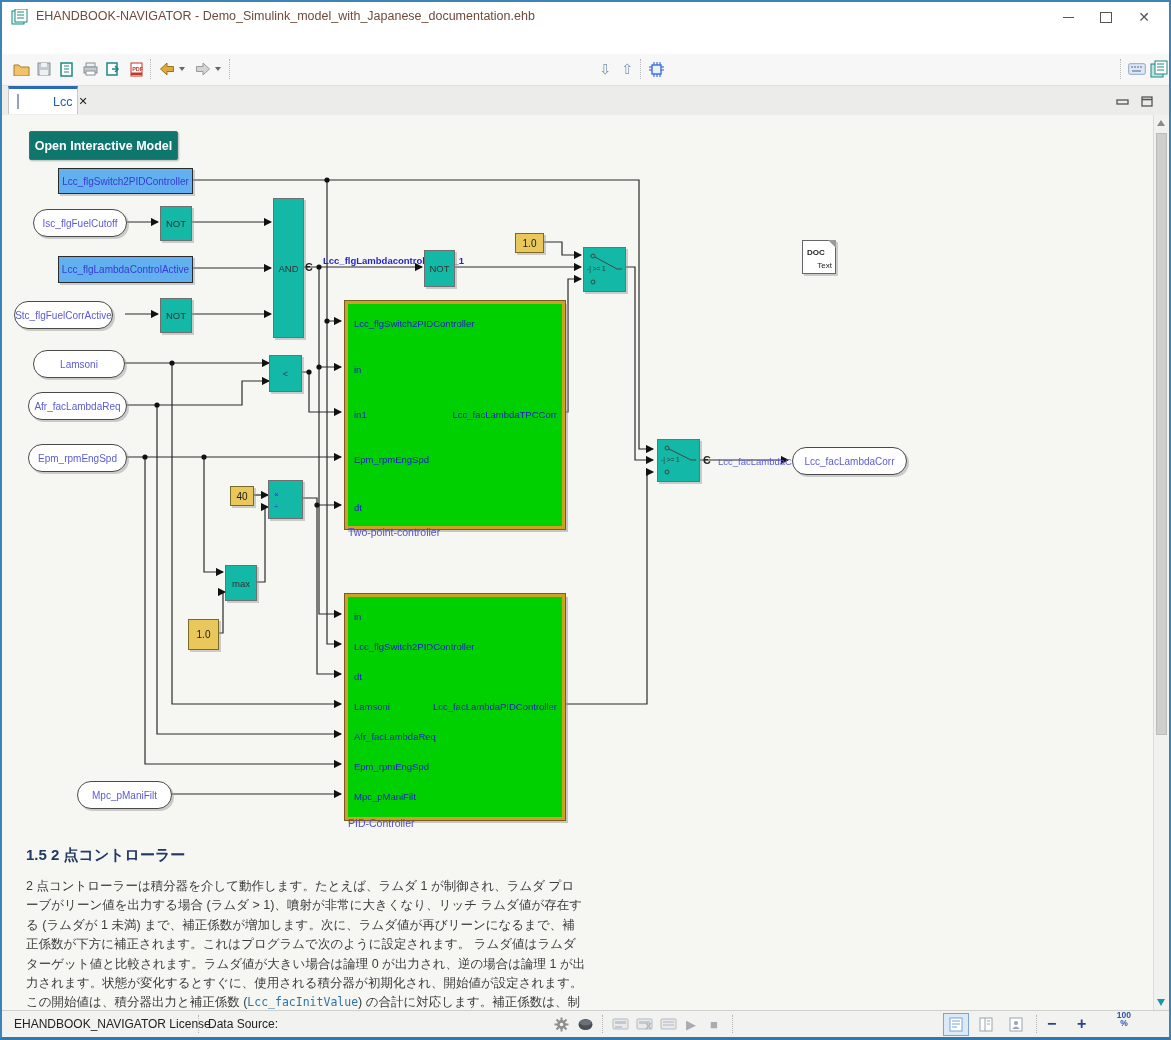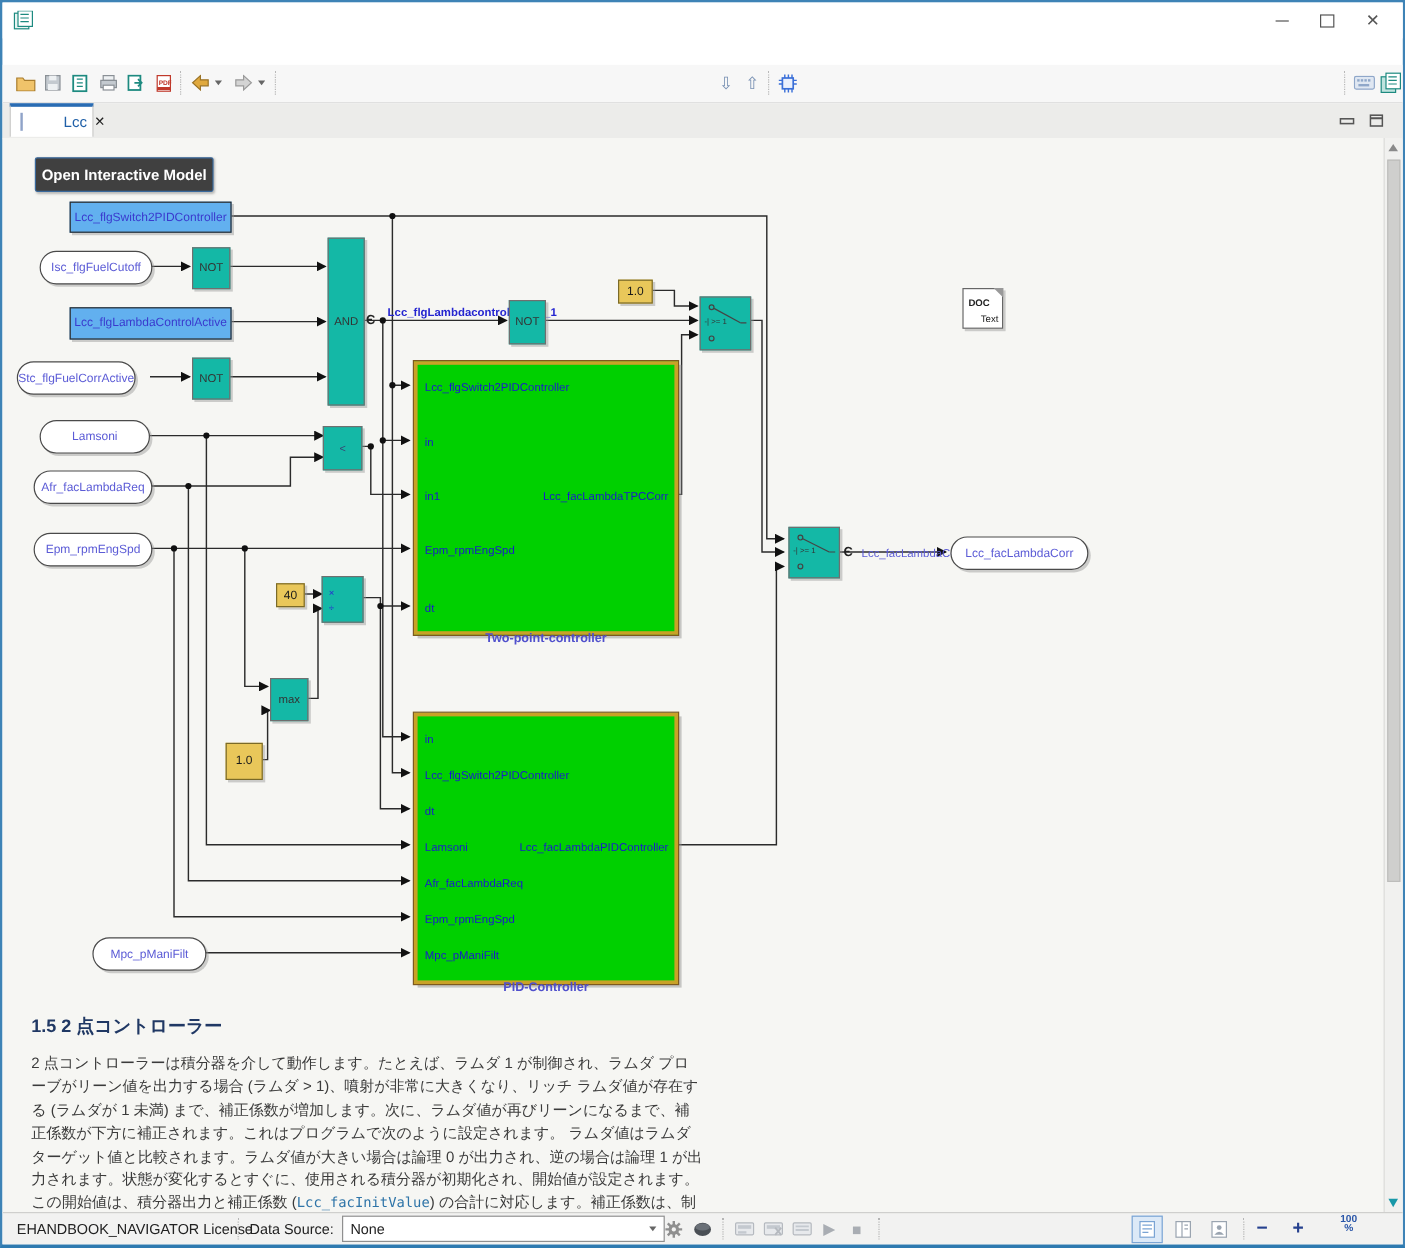--- a/index.html
+++ b/index.html
@@ -38,29 +38,29 @@
   
   .content{position:absolute;top:113px;left:0;right:15px;bottom:26px;background:#f6f6f3;overflow:hidden;}
   .vscroll{position:absolute;top:113px;right:0;width:15px;bottom:26px;background:#f1f1ef;border-left:1px solid #dcdcda;}
   .thumb{position:absolute;left:2px;right:2px;top:18px;height:600px;background:#cfcfcd;border:1px solid #bdbdbb;}
   .sarr{position:absolute;left:3px;width:0;height:0;border-left:4.5px solid transparent;border-right:4.5px solid transparent;}
   .sarr-up{top:5px;border-bottom:6px solid #8a8a8a;}
   .sarr-dn{bottom:5px;border-top:7px solid #1898a8;}
   
   .diagram{position:absolute;top:0;left:0;width:1156px;height:715px;}
   .wires{position:absolute;top:0;left:0;pointer-events:none;}
-  .openbtn{position:absolute;left:27px;top:16px;width:147px;height:27px;background:#404040;border:1px solid #3a699c;border-radius:2px;color:#fff;font-weight:bold;font-size:12.5px;display:flex;align-items:center;justify-content:center;box-shadow:1px 1px 2px rgba(0,0,0,.25);}
+  .openbtn{position:absolute;left:27px;top:16px;width:147px;height:27px;background:#0f766e;border:1px solid #3a699c;border-radius:2px;color:#fff;font-weight:bold;font-size:12.5px;display:flex;align-items:center;justify-content:center;box-shadow:1px 1px 2px rgba(0,0,0,.25);}
   .inblk{position:absolute;background:#62b0ef;border:1px solid #2b2b2b;box-shadow:2px 2px 0 rgba(150,150,150,.45);display:flex;align-items:center;justify-content:center;font-size:10px;color:#3a3ace;}
   .oval{position:absolute;background:#fff;border:1.5px solid #4a4a4a;border-radius:14px;box-shadow:2px 2px 0 rgba(150,150,150,.45);display:flex;align-items:center;justify-content:center;font-size:10px;color:#5b5bd6;}
   .op{position:absolute;background:#14b8a6;border:1px solid #6f6f6f;box-shadow:2px 2px 0 rgba(150,150,150,.45);display:flex;align-items:center;justify-content:center;font-size:9.5px;color:#333;}
   .const{position:absolute;background:#e9c75a;border:1px solid #7a6a28;box-shadow:2px 2px 0 rgba(150,150,150,.45);display:flex;align-items:center;justify-content:center;font-size:10px;color:#1a1a1a;}
   .gblk{position:absolute;background:#00d000;border:3px solid #c9a227;outline:1px solid #7e5a1e;box-shadow:3px 3px 0 rgba(150,150,150,.5);}
   .pin{position:absolute;left:6px;font-size:9.5px;color:#1a1acc;white-space:nowrap;}
   .pout{position:absolute;right:5px;font-size:9.5px;color:#1a1acc;white-space:nowrap;}
-  .caption{position:absolute;width:100%;text-align:center;font-size:10.5px;color:#5050cc;font-weight:bold;}
+  .caption{position:absolute;width:100%;font-size:10.5px;color:#5050cc;}
   .tagE{position:absolute;font-size:11px;font-weight:bold;color:#222;line-height:10px;}
   .taglabel1{position:absolute;font-size:9.5px;font-weight:bold;color:#2525d0;white-space:nowrap;}
   .taglabel2{position:absolute;font-size:9.5px;color:#5b5bd6;white-space:nowrap;}
   .docblk{position:absolute;left:800px;top:125px;width:32px;height:32px;background:#fff;border:1px solid #666;box-shadow:2px 2px 0 rgba(150,150,150,.45);font-size:8px;color:#222;}
   .docblk .fold{position:absolute;right:-1px;top:-1px;width:0;height:0;border-left:8px solid transparent;border-top:8px solid #999;}
   .docblk .l1{position:absolute;left:4px;top:7px;font-weight:bold;}
   .docblk .l2{position:absolute;right:3px;bottom:3px;}
   .swtext{position:absolute;font-size:6.5px;color:#333;white-space:nowrap;}
   .opsym{position:absolute;font-size:8px;color:#2a2ad0;line-height:8px;}
   
@@ -87,20 +87,21 @@
   <div class="titlebar">
     <span class="app-icon">
       <svg width="17" height="17">
           <rect x="1" y="2" width="12" height="13" fill="#e8f4f2" stroke="#1d8a80"></rect>
           <rect x="4" y="0" width="12" height="13" fill="#ffffff" stroke="#1d8a80"></rect>
           <line x1="6" y1="3" x2="13" y2="3" stroke="#1d8a80"></line>
           <line x1="6" y1="6" x2="13" y2="6" stroke="#1d8a80"></line>
           <line x1="6" y1="9" x2="13" y2="9" stroke="#1d8a80"></line>
         </svg>
     </span>
+    <span class="title-text">EHANDBOOK-NAVIGATOR - Demo_Simulink_model_with_Japanese_documentation.ehb</span>
     <span class="wc wc-min"><i></i></span>
     <span class="wc wc-max"><i></i></span>
     <span class="wc wc-close">✕</span>
   </div>
 
 
   <div class="toolbar">
     <span class="tbtn" style="left:8px">
       <svg width="17" height="13">
           <path d="M1,2 h5 l1.5,2 H16 v9 H1 z" fill="#f0c36a" stroke="#a97d2d"></path>
@@ -386,26 +387,20 @@
   <div class="vscroll">
     <span class="sarr sarr-up"></span>
     <div class="thumb"></div>
     <span class="sarr sarr-dn"></span>
   </div>
 
   <div class="statusbar">
     <span class="sb" style="left:12px">EHANDBOOK_NAVIGATOR License</span>
     <span class="ssep" style="left:196px"></span>
     <span class="sb" style="left:206px">Data Source:</span>
-    <div class="sb" style="left:283px">
-      <div class="ds-select">
-        <span>None</span>
-        <span class="caret"></span>
-      </div>
-    </div>
     <span class="sb" style="left:552px">
       <svg width="15" height="15">
           <g stroke="#8f8f8f" stroke-width="2">
             <line x1="7.5" y1="0.5" x2="7.5" y2="14.5"></line>
             <line x1="0.5" y1="7.5" x2="14.5" y2="7.5"></line>
             <line x1="2.5" y1="2.5" x2="12.5" y2="12.5"></line>
             <line x1="12.5" y1="2.5" x2="2.5" y2="12.5"></line>
           </g>
           <circle cx="7.5" cy="7.5" r="4.4" fill="#8f8f8f"></circle>
           <circle cx="7.5" cy="7.5" r="1.8" fill="#f2f2f1"></circle>

